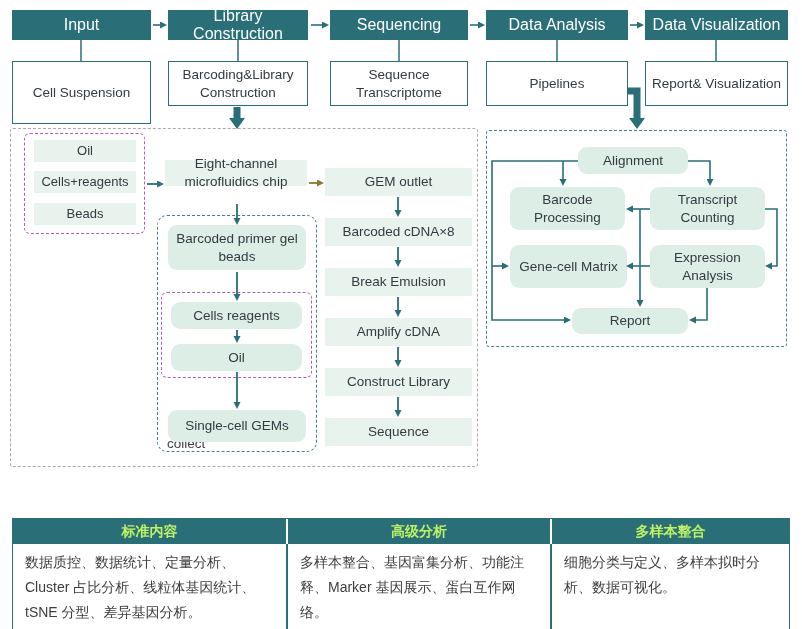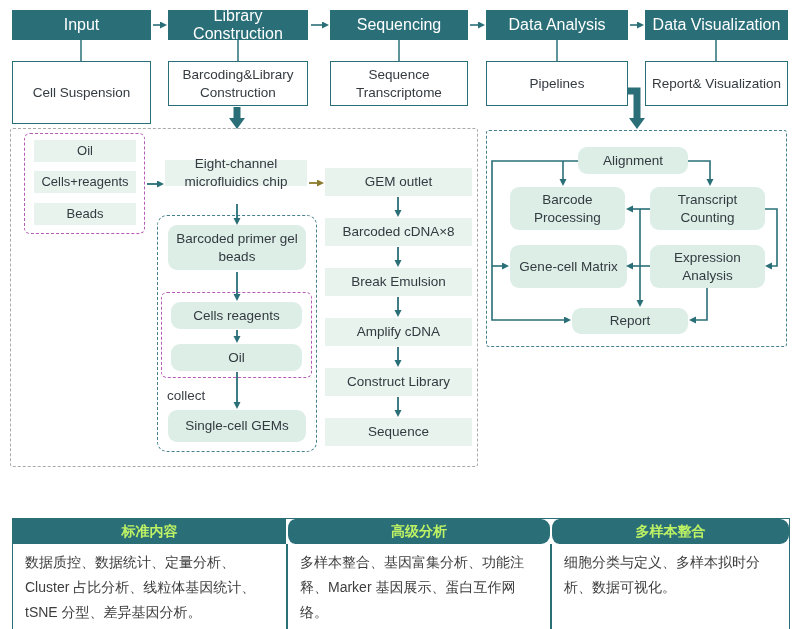--- a/index.html
+++ b/index.html
@@ -20,30 +20,30 @@
     background:#E8F3EE;color:#333a40;font-size:13.5px;line-height:1.3;
     display:flex;align-items:center;justify-content:center;text-align:center;padding:1px 4px;
   }
   .mintr{
     background:#DDEEE7;border-radius:9px;color:#333a40;font-size:13.5px;line-height:1.3;
     display:flex;align-items:center;justify-content:center;text-align:center;padding:1px 0;
   }
   .dash-gray{border:1.6px dashed #A9A9A9;border-radius:3px;}
   .dash-teal{border:1.6px dashed #45808C;}
   .dash-magenta{border:1.6px dashed #B45BB5;border-radius:6px;}
-  .label{font-size:13.5px;color:#3a3f45;}
+  .label{font-size:13.5px;color:#3a3f45;margin-top:48px;}
   svg.overlay{position:absolute;left:0;top:0;pointer-events:none;z-index:30;}
   
   .dtable{left:12px;top:518px;width:778px;border:1.5px solid #2A6F78;background:#fff;}
   .trow{display:grid;grid-template-columns:273px 264px 1fr;}
   .th{
     background:#2A6F78;color:#bef264;font-weight:bold;font-size:14px;height:25px;
     display:flex;align-items:center;justify-content:center;
   }
-  .th + .th{border-left:2px solid #ffffff;border-radius:9px;}
+  .th + .th{border-left:2px solid #ffffff;}
   .td{
     font-size:14px;line-height:25px;color:#3d3d3d;padding:6px 12px 6px 12px;min-height:66px;
     text-align:left;
   }
   .td + .td{border-left:2px solid #2A6F78;}
 </style>
 </head>
 <body>
 
 <div class="canvas">

